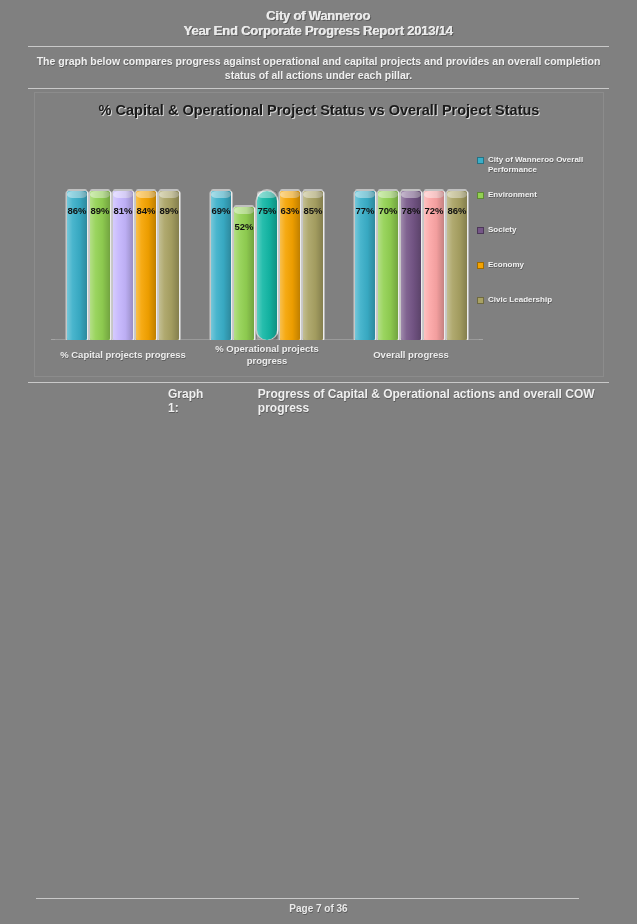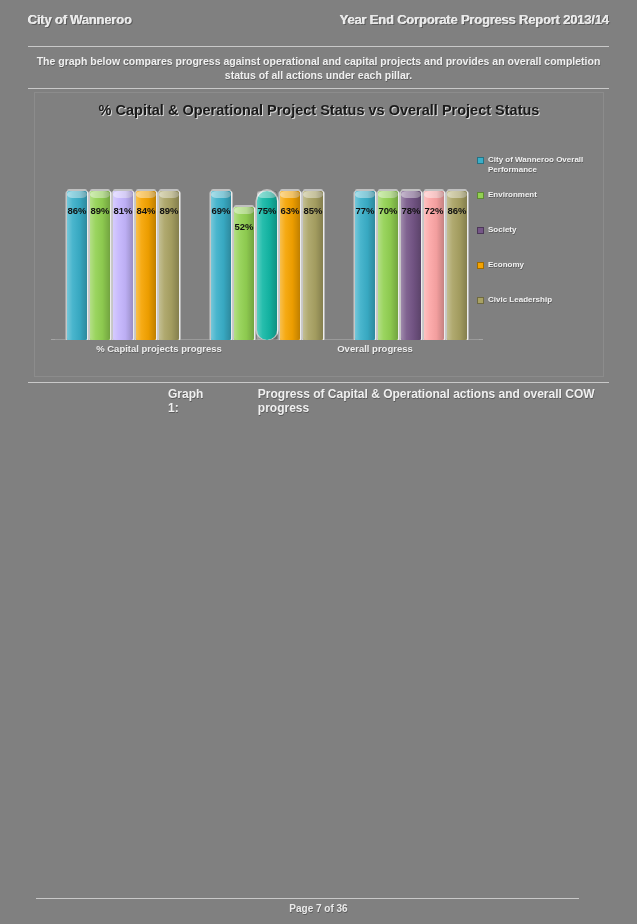--- a/index.html
+++ b/index.html
@@ -22,20 +22,21 @@
   
   .doc-header {
     position: absolute;
     top: 8px;
     left: 28px;
     right: 28px;
     height: 22px;
     display: flex;
     align-items: center;
     justify-content: space-between;
+    flex-direction: column;
   }
   .header-title-left,
   .header-title-right {
     font-size: 13px;
     font-weight: bold;
     color: #e8e8e8;
     letter-spacing: -0.2px;
     text-shadow: 1px 1px 0 #5a5a5a, -0.5px -0.5px 0 #ffffff;
     white-space: nowrap;
   }
@@ -375,20 +376,21 @@
                   <div class="bar-value inside">86%</div>
                 </div>
               </div>
             </div>
           </div>
         </div>
     </div>
 
     <div class="cat-labels" id="cat-labels">
         <div class="cat-label">% Capital projects progress</div>
+        <div class="cat-label">% Operational projects progress</div>
         <div class="cat-label">Overall progress</div>
       </div>
 
     <div class="legend" id="chart-legend">
         <div class="legend-item">
           <span class="legend-swatch" style="background: rgb(58, 175, 201);"></span>
           <span class="legend-label">City of Wanneroo Overall Performance</span>
         </div>
         <div class="legend-item">
           <span class="legend-swatch" style="background: rgb(146, 209, 82);"></span>

